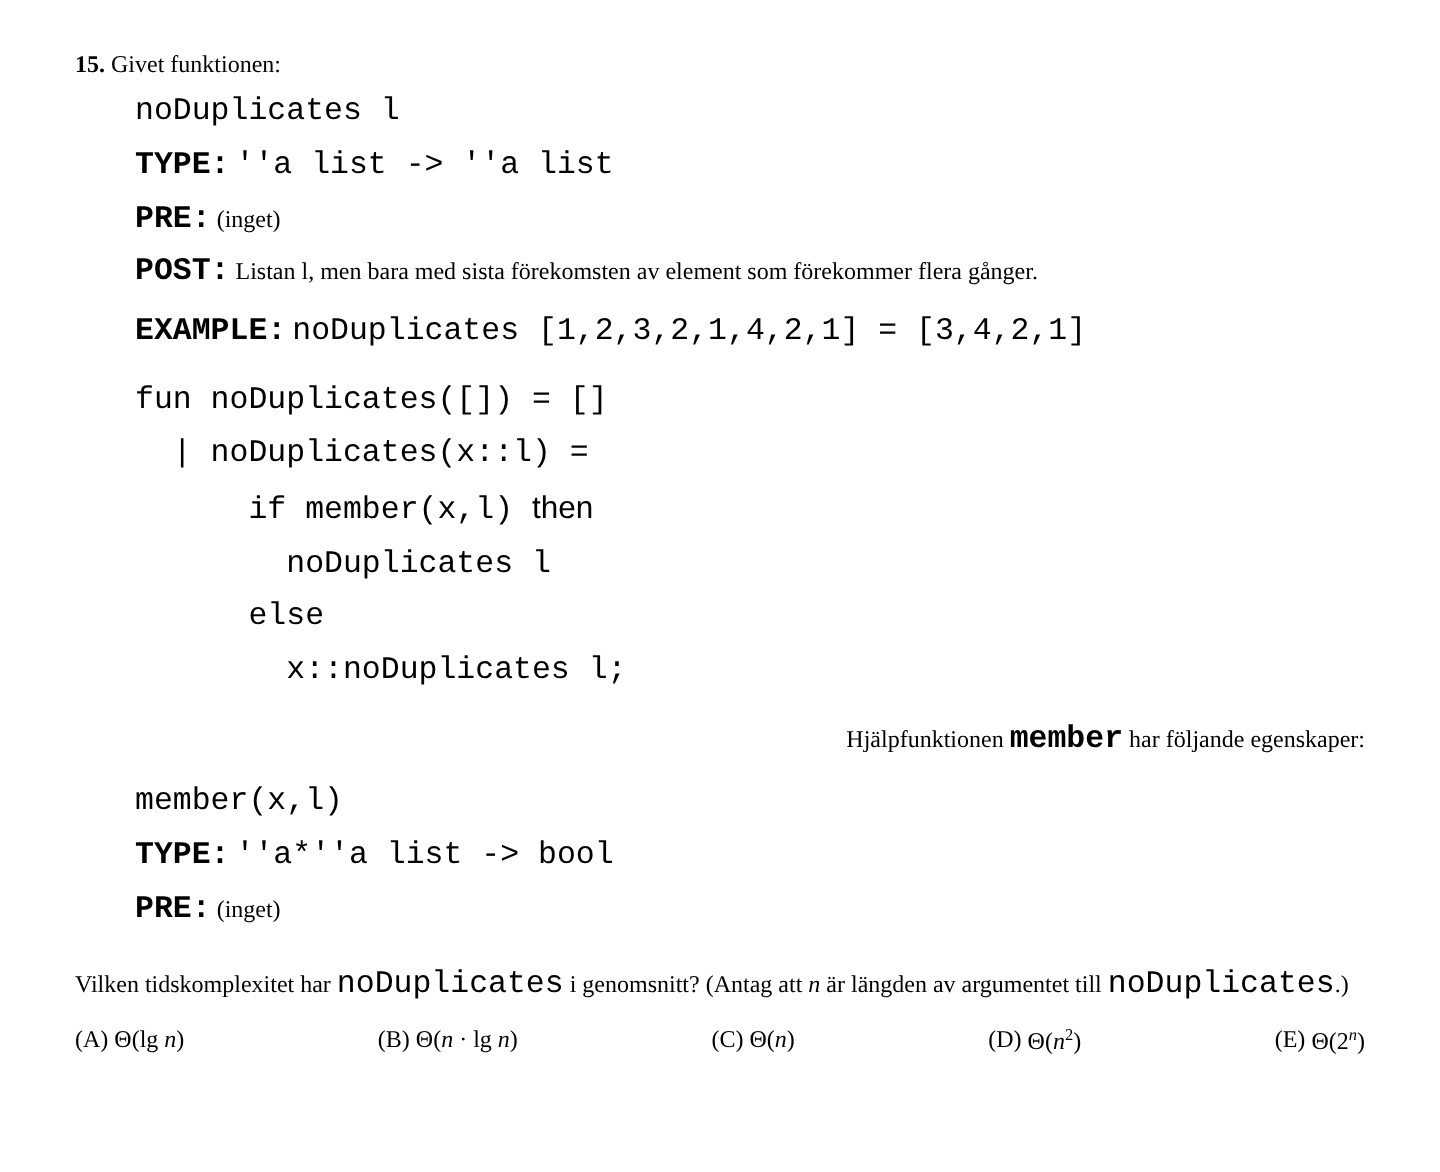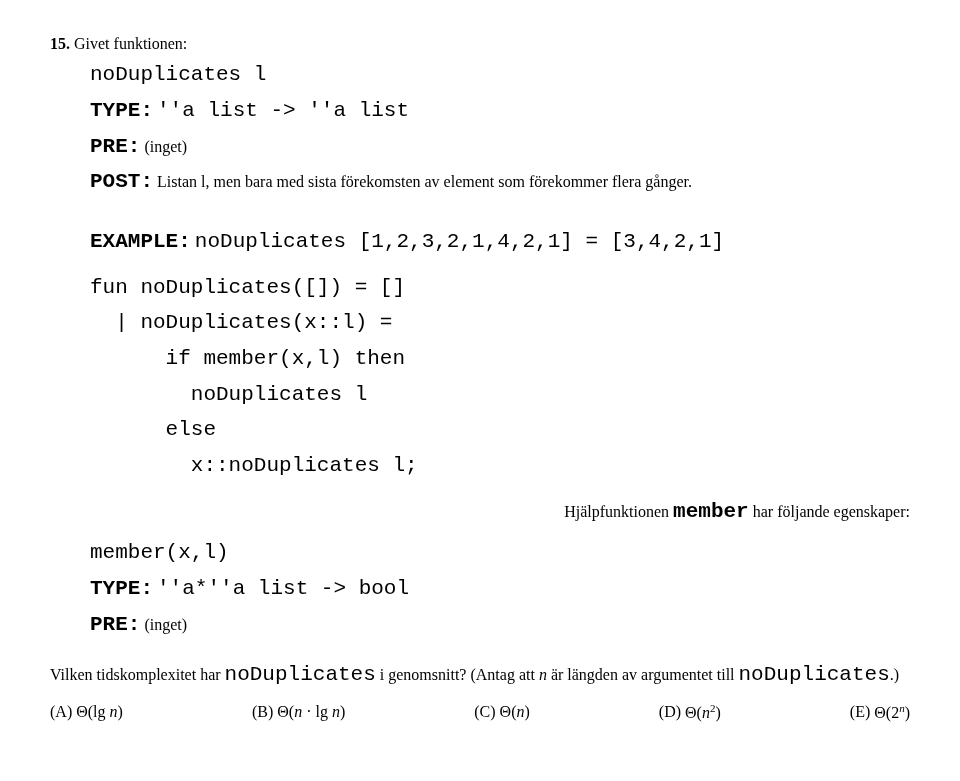--- a/index.html
+++ b/index.html
@@ -83,29 +83,29 @@
   <div class="line indent-1">
     <span class="bold code">PRE:</span>
     <span> (inget)</span>
   </div>
 
   <div class="line indent-1">
     <span class="bold code">POST:</span>
     <span> Listan l, men bara med sista förekomsten av element som förekommer flera gånger.</span>
   </div>
 
-  <div class="line indent-1" style="margin-top:24px;">
+  <div class="line indent-1" style="margin-top:4px;">
     <span class="bold code">EXAMPLE:</span>
     <span class="code"> noDuplicates [1,2,3,2,1,4,2,1] = [3,4,2,1]</span>
   </div>
 
   <div style="margin-top: 10px; margin-bottom: 10px;">
     <div class="line indent-1 code">fun noDuplicates([]) = []</div>
     <div class="line indent-1 code">&nbsp;&nbsp;| noDuplicates(x::l) =</div>
-    <div class="line indent-1 code">&nbsp;&nbsp;&nbsp;&nbsp;&nbsp;&nbsp;if member(x,l) <span style="font-family:Liberation Mono, monospace; font-style:normal;">then</span></div>
+    <div class="line indent-1 code">&nbsp;&nbsp;&nbsp;&nbsp;&nbsp;&nbsp;if member(x,l) <span style="font-family:Liberation Sans, sans-serif; font-style:normal;">then</span></div>
     <div class="line indent-1 code">&nbsp;&nbsp;&nbsp;&nbsp;&nbsp;&nbsp;&nbsp;&nbsp;noDuplicates l</div>
     <div class="line indent-1 code">&nbsp;&nbsp;&nbsp;&nbsp;&nbsp;&nbsp;else</div>
     <div class="line indent-1 code">&nbsp;&nbsp;&nbsp;&nbsp;&nbsp;&nbsp;&nbsp;&nbsp;x::noDuplicates l;</div>
   </div>
 
   <div class="line" style="margin-top: 10px; margin-bottom: 6px; text-align: right;">
     <span>Hjälpfunktionen <span class="code bold">member</span> har följande egenskaper:</span>
   </div>
 
   <div class="line indent-1 code">member(x,l)</div>

